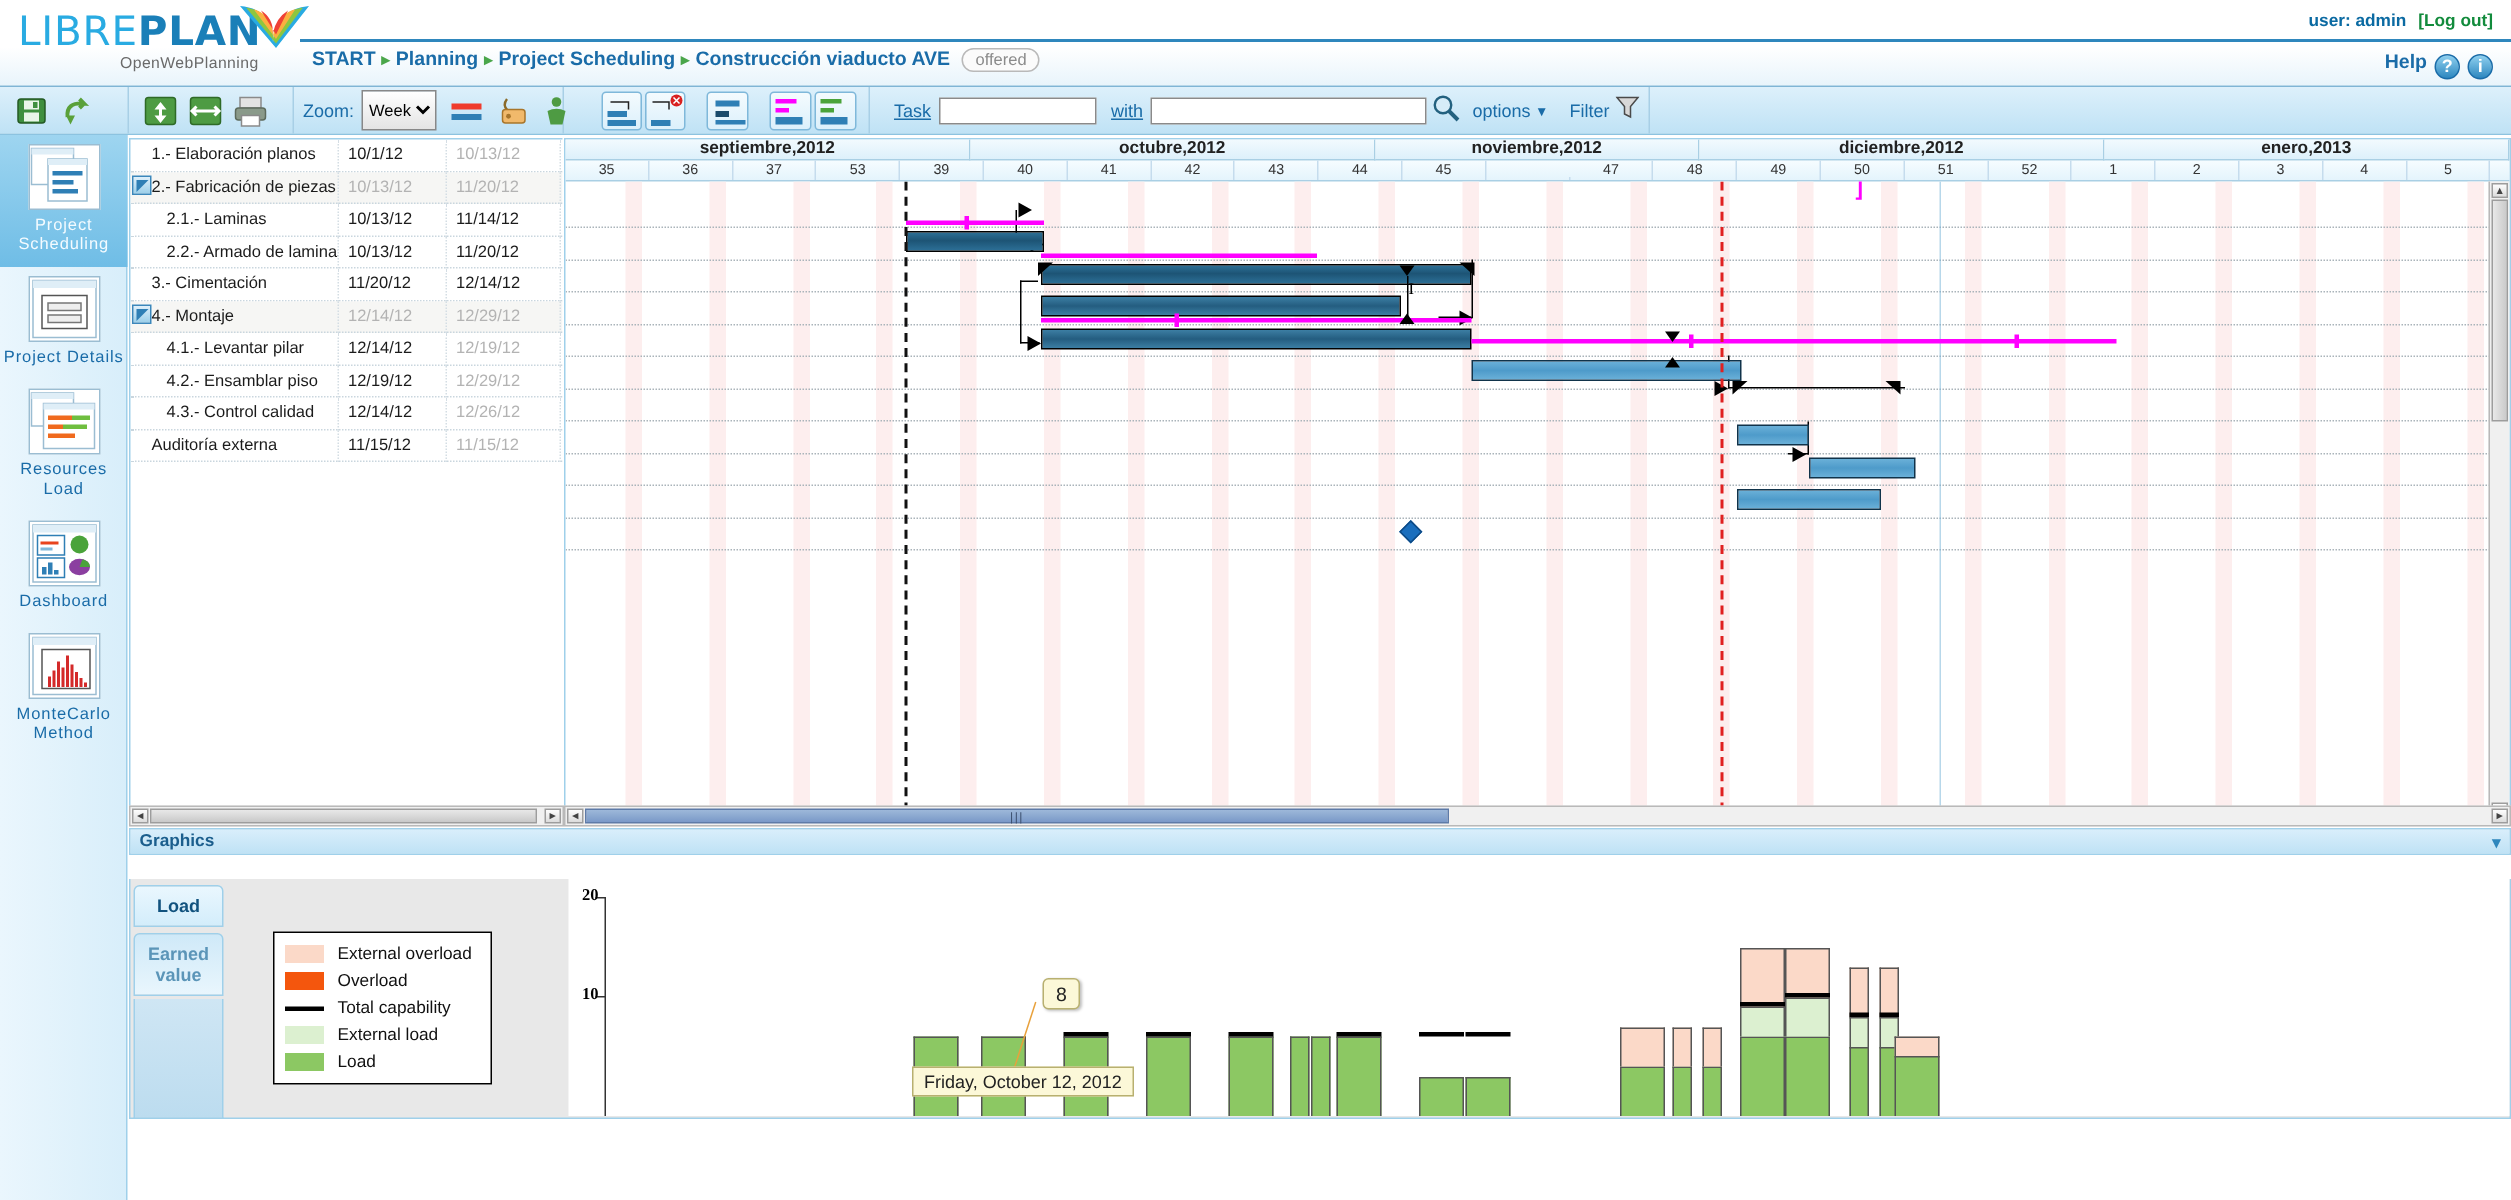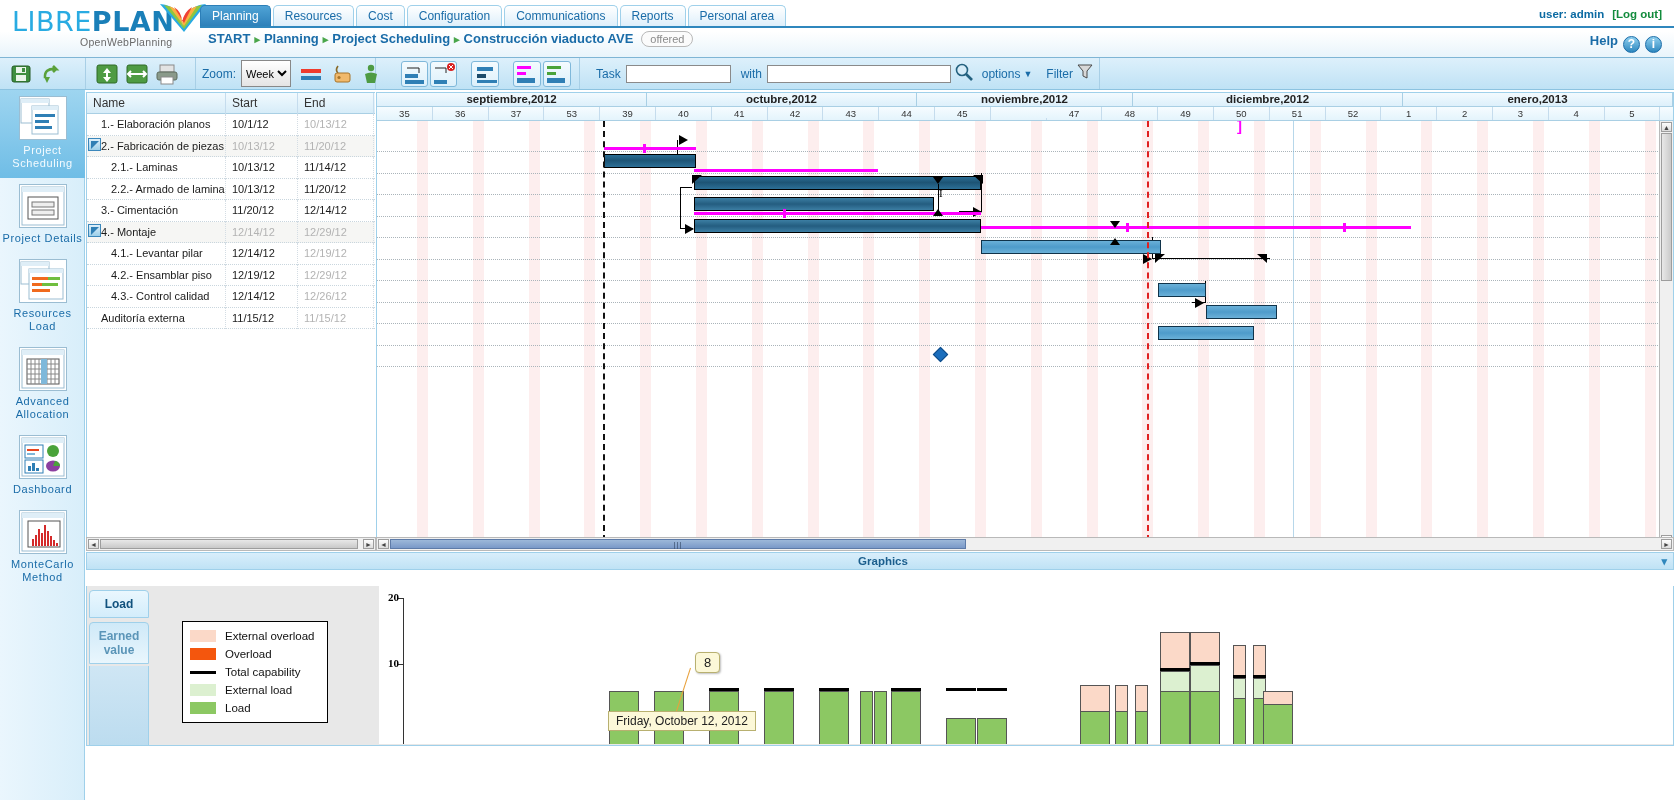--- a/index.html
+++ b/index.html
@@ -95,21 +95,21 @@
   .zoom-select {
     width: 60px; height: 27px; font-size: 11px;
     font-family: "Liberation Sans", sans-serif;
     border: 1px solid #888; background: linear-gradient(to bottom,#fff,#e4e4e4);
   }
   .pill-btn {
     width: 28px; height: 26px; border: 1px solid #7fb8da; border-radius: 3px;
     background: linear-gradient(to bottom,#f4fbfe,#dcf0fb); margin: 0 1px;
     position: relative; cursor: pointer;
   }
-  .srch-label { font-size: 12px; color: #1a6ca8; margin: 0 5px 0 10px; }
+  .srch-label { font-size: 12px; color: #1a6ca8; margin: 0 5px 0 10px; text-decoration: underline; }
   .srch-input {
     height: 18px; border: 1px solid #8a8a8a; background: #fff;
     font-family: "Liberation Sans", sans-serif; font-size: 11px; padding: 0 3px;
   }
   .opt-link { color: #1a6ca8; font-size: 12px; margin-left: 8px; cursor: pointer; }
 
   
   .leftnav {
     position: absolute; left: 0; top: 90px; width: 85px; height: 710px;
     background: linear-gradient(to right,#eaf6fd,#d8eefa);
@@ -283,21 +283,21 @@
     background: linear-gradient(to bottom,#9db8d9,#7a99c8); border: 1px solid #5e7ba8;
     text-align: center; font-size: 8px; color: #3a4d6b; line-height: 10px;
     letter-spacing: 1px;
   }
 
   
   .graphics-hdr {
     position: absolute; left: 86px; top: 552px; width: 1588px; height: 18px;
     background: linear-gradient(to bottom,#d9eefb,#bfe2f5);
     border: 1px solid #9fd0ea;
-    font-size: 11.5px; font-weight: bold; color: #1b5e8d; padding: 2px 0 0 6px; text-align: center;
+    font-size: 11.5px; font-weight: bold; color: #1b5e8d; padding: 2px 0 0 6px;
   }
   .graphics-hdr .collapse {
     position: absolute; right: 6px; top: 2px; color: #2f87bd; font-size: 11px;
   }
   .graphics-body {
     position: absolute; left: 86px; top: 586px; width: 1588px; height: 160px;
     background: #e8e8e8; border: 1px solid #9fd0ea; border-top: none;
   }
   .vtab {
     position: absolute; left: 2px; width: 60px; text-align: center;
@@ -351,23 +351,20 @@
       <div class="logo-text"><span>LIBRE</span><span class="bold">PLAN</span></div>
       <svg class="logo-swoosh" width="50" height="32">
         <path d="M2 2 Q24 4 24 26 Q26 4 48 2 L26 30 Z" fill="#29ABE2"></path>
         <path d="M6 3 Q24 6 24 24 Q26 6 44 3 L26 27 Z" fill="#8DC63F"></path>
         <path d="M11 4 Q24 8 24 22 Q26 8 39 4 L26 24 Z" fill="#FBB040"></path>
         <path d="M16 5 Q24 10 24 20 Q26 10 34 5 L26 21 Z" fill="#EF4136"></path>
       </svg>
       <div class="logo-sub">OpenWebPlanning</div>
     </div>
 
-    <div class="tabs">
-      <div class="tab active">Planning</div><div class="tab">Resources</div><div class="tab">Cost</div><div class="tab">Configuration</div><div class="tab">Communications</div><div class="tab">Reports</div><div class="tab">Personal area</div>
-    </div>
     <div class="tabs-underline"></div>
 
     <div class="userbar">
       <span>user: admin</span><span class="logout">[Log out]</span>
     </div>
 
     <div class="breadcrumb">
       <span>START</span><span class="sep">▸</span><span>Planning</span><span class="sep">▸</span><span>Project Scheduling</span><span class="sep">▸</span><span>Construcción viaducto AVE</span><span class="offered">offered</span>
     </div>
 
@@ -544,35 +541,20 @@
             <rect x="9" y="9" width="34" height="30" fill="#fff" stroke="#9bbdd2"></rect>
             <rect x="9" y="9" width="34" height="4" fill="#dfeef7"></rect>
             <rect x="12" y="17" width="16" height="3" fill="#f06a1e"></rect>
             <rect x="28" y="17" width="12" height="3" fill="#6fbe3f"></rect>
             <rect x="12" y="23" width="10" height="3" fill="#f06a1e"></rect>
             <rect x="22" y="23" width="16" height="3" fill="#6fbe3f"></rect>
             <rect x="12" y="29" width="18" height="3" fill="#f06a1e"></rect>
           </svg>
       </div>
       <div class="nav-lbl">Resources Load</div>
-    </div>
-    <div class="nav-item">
-      <div class="nav-ico">
-        <svg width="46" height="42">
-            <rect x="2" y="2" width="42" height="38" fill="#fff" stroke="#9bbdd2"></rect>
-            <rect x="2" y="2" width="42" height="5" fill="#dfeef7"></rect>
-            <rect x="7" y="11" width="32" height="25" fill="#fff" stroke="#555"></rect>
-            <g stroke="#888">
-              <path d="M11 11 v25 M15 11 v25 M19 11 v25 M27 11 v25 M31 11 v25 M35 11 v25"></path>
-              <path d="M7 16 h32 M7 21 h32 M7 26 h32 M7 31 h32"></path>
-            </g>
-            <rect x="21" y="11" width="6" height="25" fill="#7fb8da"></rect>
-          </svg>
-      </div>
-      <div class="nav-lbl">Advanced Allocation</div>
     </div>
     <div class="nav-item">
       <div class="nav-ico">
         <svg width="46" height="42">
             <rect x="2" y="2" width="42" height="38" fill="#fff" stroke="#9bbdd2"></rect>
             <rect x="2" y="2" width="42" height="5" fill="#dfeef7"></rect>
             <rect x="5" y="9" width="18" height="13" fill="#fff" stroke="#2f7fb5"></rect>
             <rect x="7" y="13" width="12" height="2" fill="#e8441e"></rect>
             <rect x="7" y="17" width="8" height="2" fill="#7fb8da"></rect>
             <circle cx="33" cy="15" r="6" fill="#4aa33a"></circle>
@@ -603,25 +585,20 @@
               <rect x="33" y="29" width="2" height="6"></rect>
               <rect x="36" y="32" width="2" height="3"></rect>
             </g>
           </svg>
       </div>
       <div class="nav-lbl">MonteCarlo Method</div>
     </div>
   </div>
 
   <div class="tasktable">
-    <div class="tt-head">
-      <div class="tt-c1">Name</div>
-      <div class="tt-c2">Start</div>
-      <div class="tt-c3">End</div>
-    </div>
     <div id="tt-rows">
         <div class="tt-row">
           <div class="tt-cell tt-name ind0"><span>1.- Elaboración planos</span></div>
           <div class="tt-cell tt-start">10/1/12</div>
           <div class="tt-cell tt-end dim">10/13/12</div>
         </div>
         <div class="tt-row alt">
           <div class="tt-cell tt-name ind0"><span class="tt-badge"></span><span>2.- Fabricación de piezas en</span></div>
           <div class="tt-cell tt-start dim">10/13/12</div>
           <div class="tt-cell tt-end dim">11/20/12</div>

